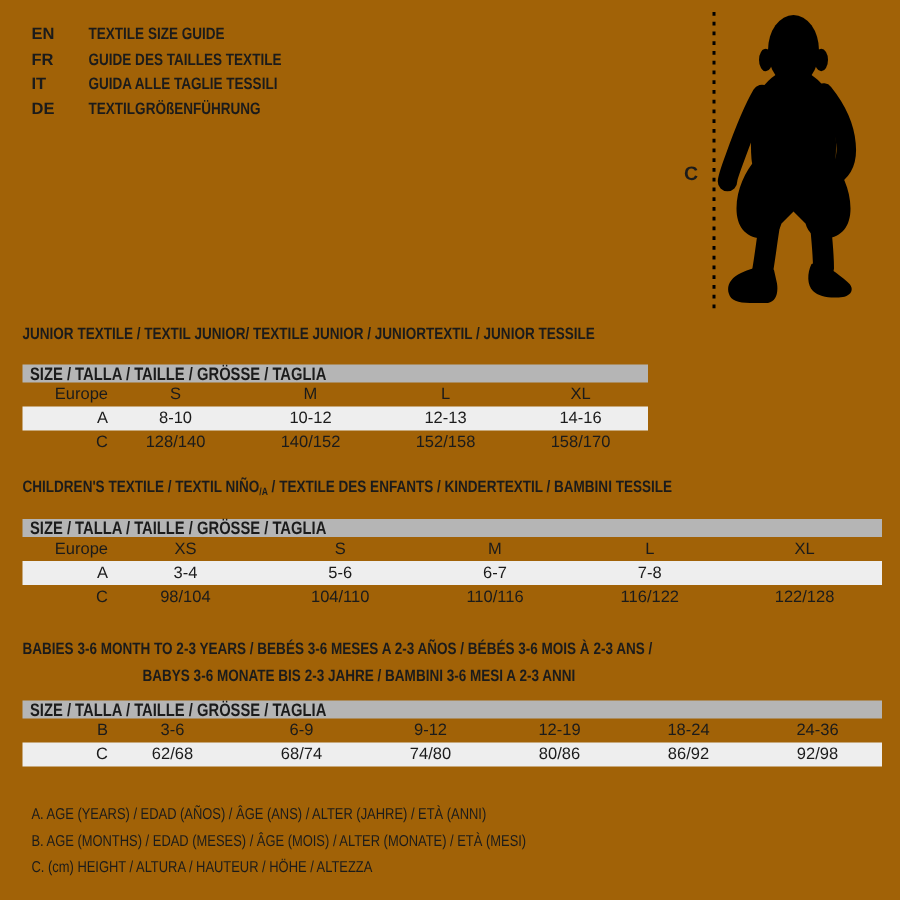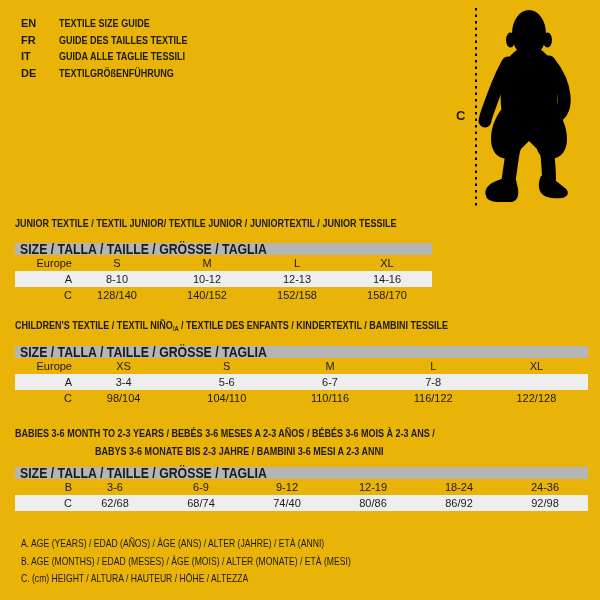--- a/index.html
+++ b/index.html
@@ -1,35 +1,35 @@
 <!DOCTYPE html>
 <html><head>
 <meta charset="utf-8">
 <style>
   html,body{margin:0;padding:0;background:#fff;}
   #canvas{
-    position:relative; width:600px; height:600px; background:#eab308;
+    position:relative; width:600px; height:600px; background:#a16207;
     font-family:"Liberation Sans","DejaVu Sans",sans-serif; color:#1b1b1b;
     overflow:hidden;
   }
   
   .cond{display:inline-block; transform:scaleX(0.82); transform-origin:0 50%; white-space:nowrap;}
   
   .langs{position:absolute; left:21px; top:15px;}
   .lang-row{height:16.7px; line-height:16.7px; font-weight:bold; font-size:11px;}
   .lang-code{display:inline-block; width:38px;}
   
   .ttitle{position:absolute; left:15px; margin:0; font-size:11px; font-weight:bold; white-space:nowrap;text-align:center;}
   .tline{height:17.5px; line-height:17.5px;}
   .subsc{font-size:7px; vertical-align:-2px;}
   .footnotes{position:absolute; left:21px; top:535px;}
   .foot-line{height:17.5px; line-height:17.5px; font-weight:normal; font-size:10.5px; white-space:nowrap;}
   
   .size-table{position:absolute; left:15px;}
-  .thead{height:12px; line-height:12.5px; background:#b5b5b5; font-weight:bold; font-size:15px; padding-left:5px;}
+  .thead{height:12px; line-height:12.5px; background:#b5b5b5; font-weight:bold; font-size:12px; padding-left:5px;}
   .trow{display:grid; height:16px; line-height:16px; font-size:11px;}
   .t1 .trow{grid-template-columns:57px repeat(4,1fr);}
   .t2 .trow{grid-template-columns:57px repeat(5,1fr);}
   .t3 .trow{grid-template-columns:57px repeat(6,1fr);}
   .zebra{background:#eeeeee;}
   .tlabel{padding-left:5px; text-align:right;}
   .tcell{text-align:center;}
   
   .figure-svg{position:absolute; left:450px; top:0;}
 </style>
@@ -142,21 +142,21 @@
       <span class="tcell">6-9</span>
       <span class="tcell">9-12</span>
       <span class="tcell">12-19</span>
       <span class="tcell">18-24</span>
       <span class="tcell">24-36</span>
     </div>
     <div class="trow zebra">
       <span class="tlabel">C</span>
       <span class="tcell">62/68</span>
       <span class="tcell">68/74</span>
-      <span class="tcell">74/40</span>
+      <span class="tcell">74/80</span>
       <span class="tcell">80/86</span>
       <span class="tcell">86/92</span>
       <span class="tcell">92/98</span>
     </div>
   </section>
 
   <div class="footnotes">
     <div class="foot-line"><span class="cond">A. AGE (YEARS) / EDAD (AÑOS) / ÂGE (ANS) / ALTER (JAHRE) / ETÀ (ANNI)</span></div>
     <div class="foot-line"><span class="cond">B. AGE (MONTHS) / EDAD (MESES) / ÂGE (MOIS) / ALTER (MONATE) / ETÀ (MESI)</span></div>
     <div class="foot-line"><span class="cond">C. (cm) HEIGHT / ALTURA / HAUTEUR / HÖHE / ALTEZZA</span></div>

